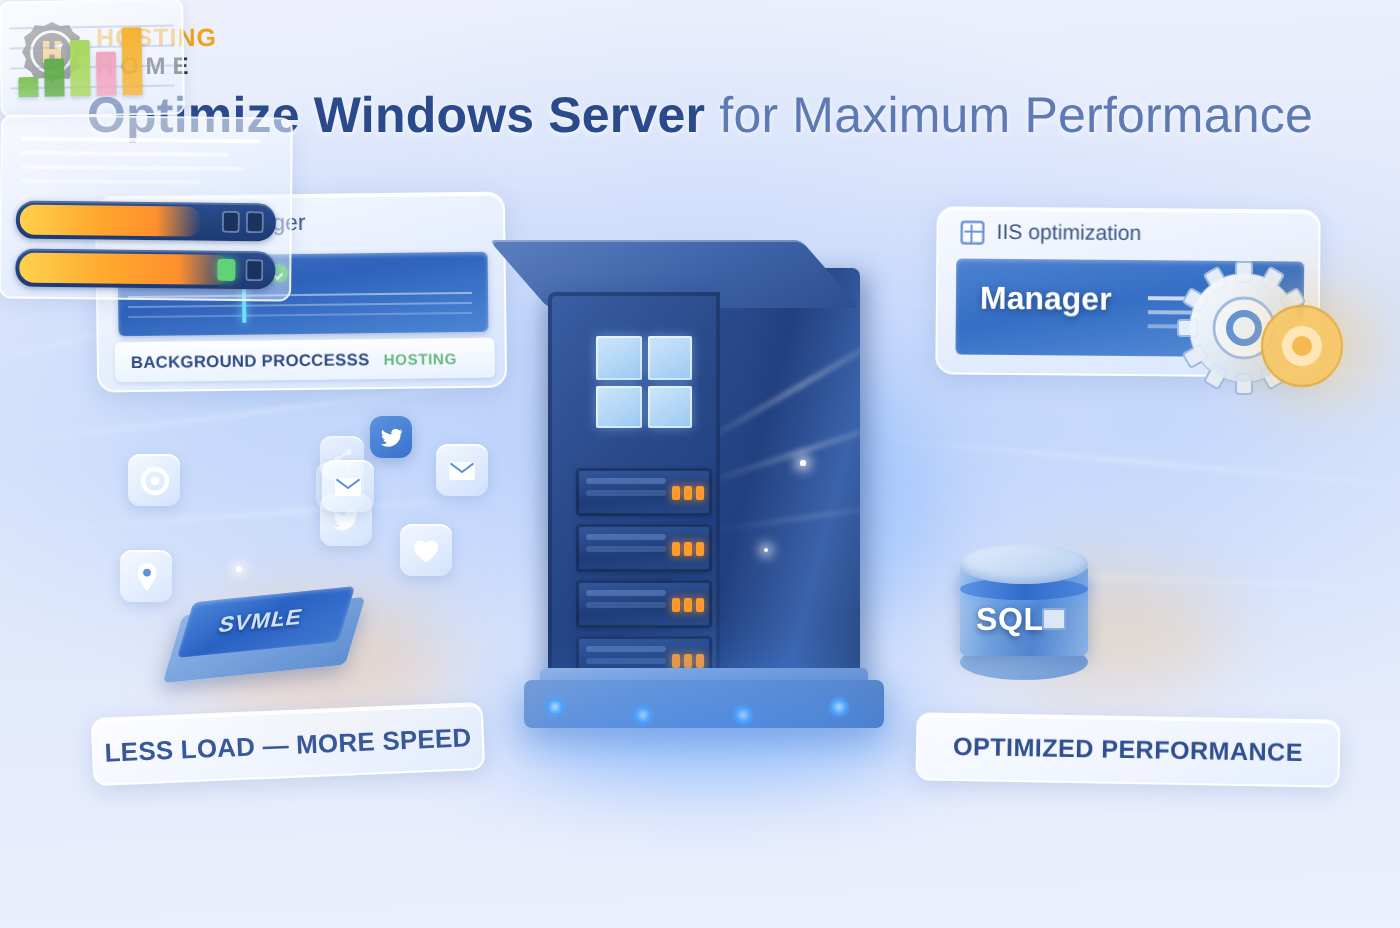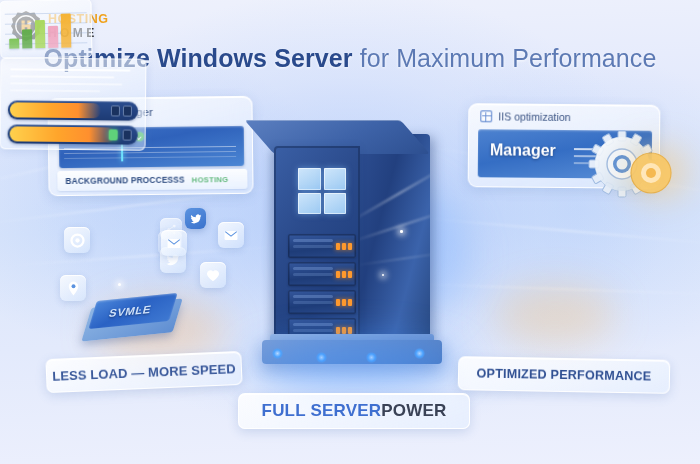--- a/index.html
+++ b/index.html
@@ -334,20 +334,28 @@
       <span class="pchip" style="right:18px;"></span>
       <span class="pchip" style="right:6px;"></span>
     </div>
     <div class="prow" style="top:66px;">
       <span class="pfill" id="pf2" style="width: 105.84px;"></span>
       <span class="pchip" style="right:20px;background:#5fd27a;box-shadow:0 0 5px rgba(95,210,122,.8);"></span>
       <span class="pchip" style="right:6px;"></span>
     </div>
   </div>
 
+  <div id="sqldb">
+    <span class="dbbot"></span>
+    <span class="dbbody"></span>
+    <span class="dbring"></span>
+    <span class="dbtop"></span>
+    <span id="sql-text">SQL</span>
+    <span class="dbicon"></span>
+  </div>
 
   <div id="cpuchip">
     <span class="chipbase"></span>
     <span class="chiptop"></span>
     <span id="chip-text">SVMĿE</span>
   </div>
   <div class="sparkle" style="left:118px;top:283px;width:3px;height:3px;"></div>
 
   <div id="server">
     <span class="twr-side">
@@ -448,18 +456,14 @@
         <path d="M8 14S1 9.6 1 5.2A3.9 3.9 0 0 1 8 3a3.9 3.9 0 0 1 7 2.2C15 9.6 8 14 8 14z" fill="#fff"></path>
       </svg>
   </div>
 
   <div class="banner" id="banner-left">
     <span>LESS LOAD — MORE SPEED</span>
   </div>
   <div class="banner" id="banner-right">
     <span>OPTIMIZED PERFORMANCE</span>
   </div>
-  <div class="banner" id="banner-center">
-    <span class="t1">FULL SERVER</span>
-      <span class="t2"> POWER</span>
-  </div>
 
 </div>
 
 </body></html>

